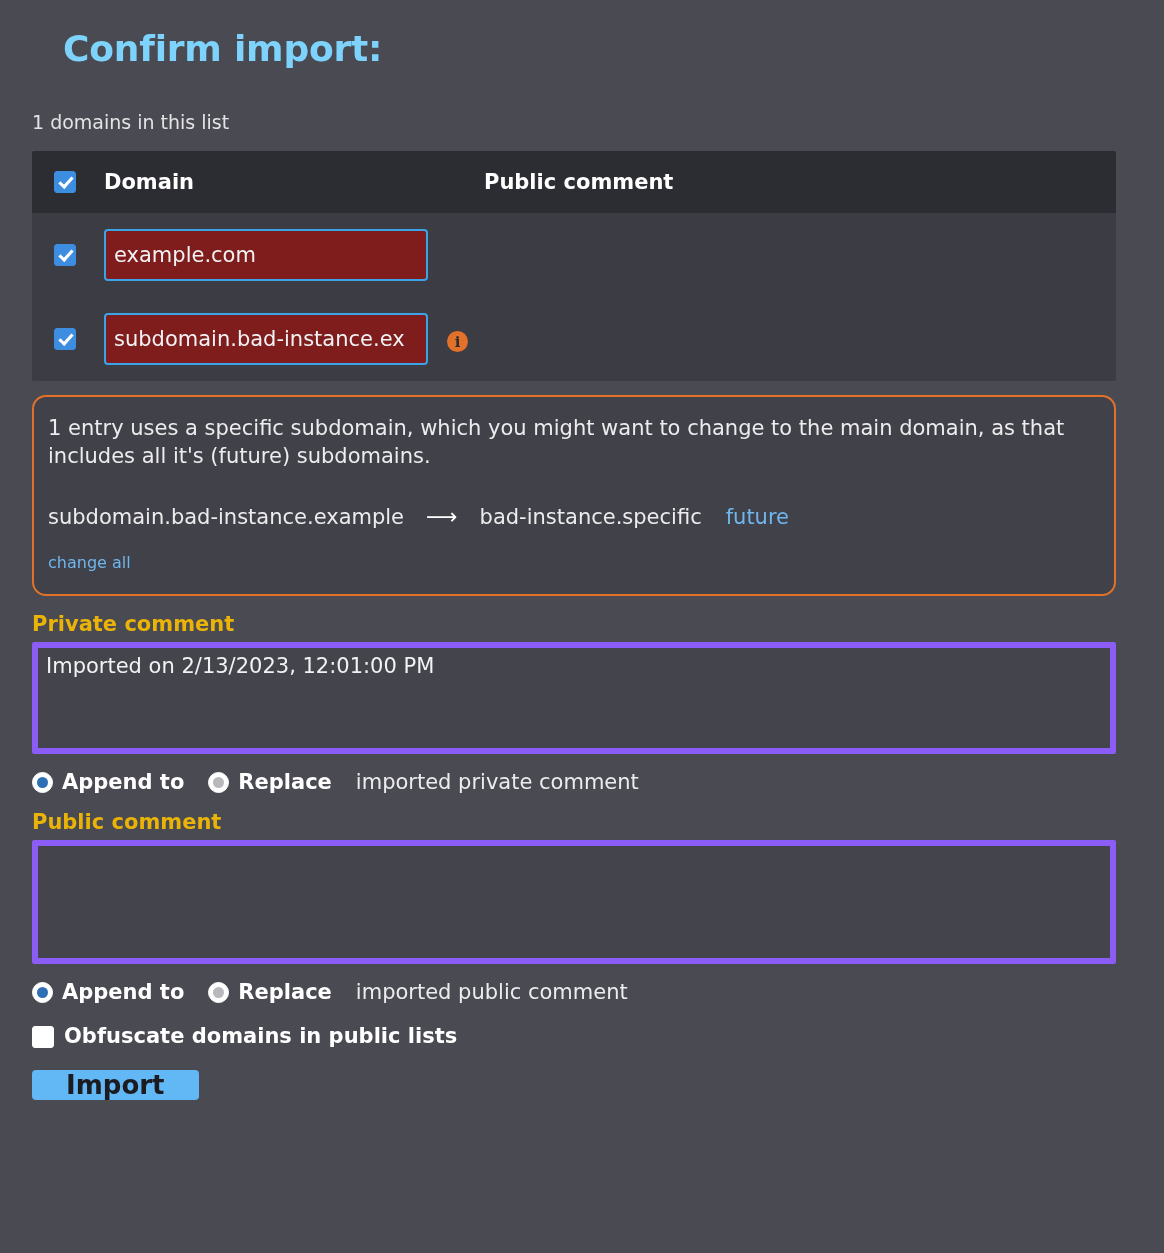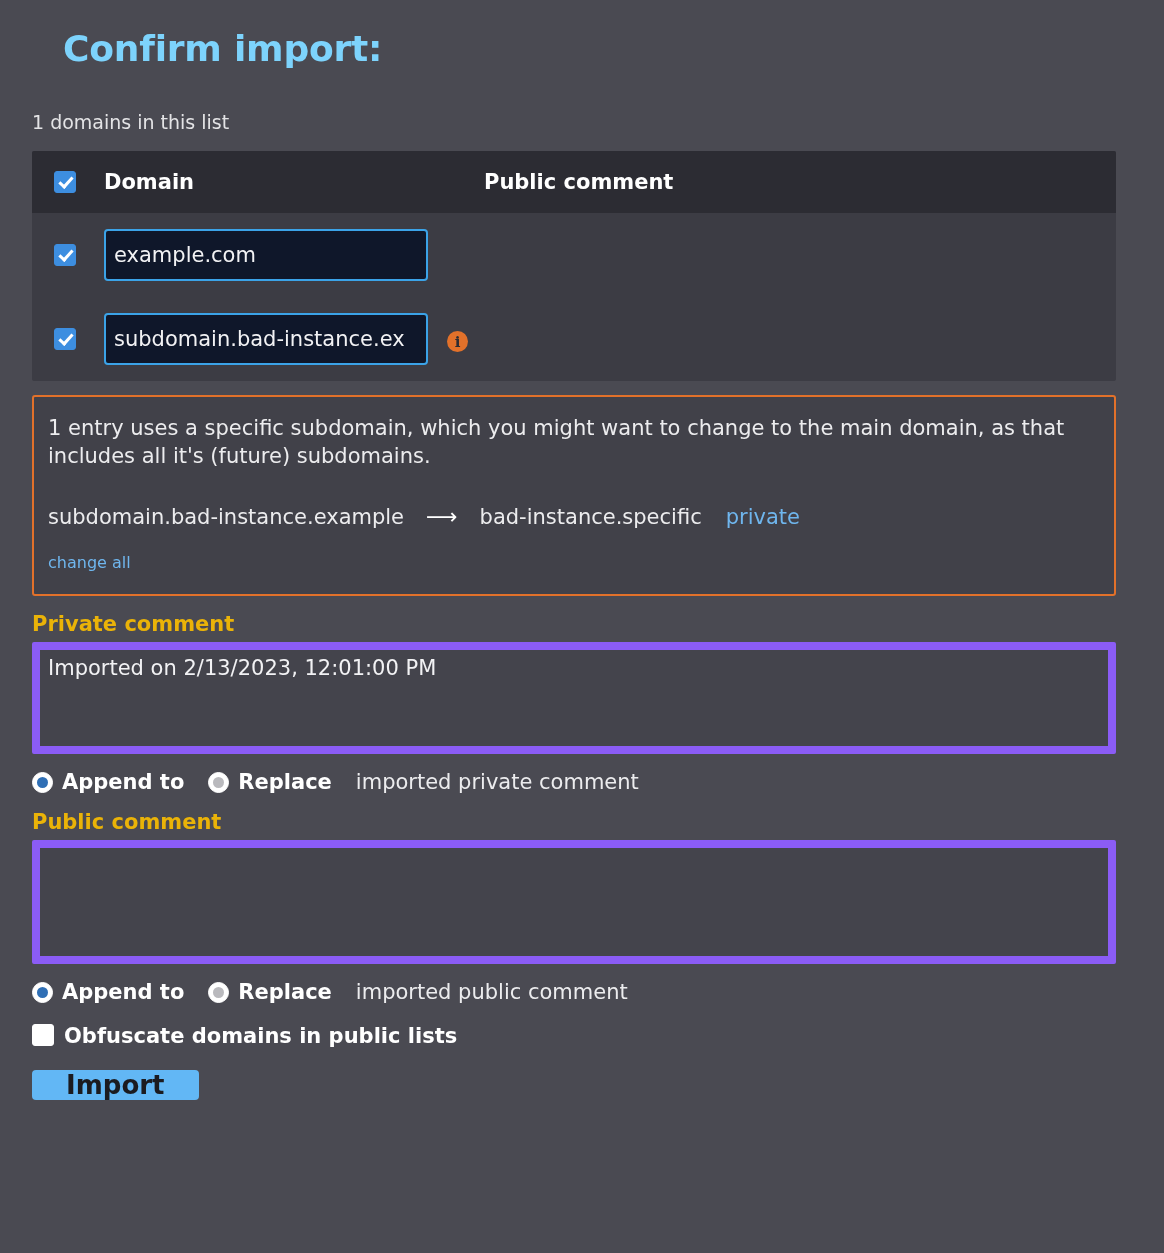--- a/index.html
+++ b/index.html
@@ -83,21 +83,21 @@
     align-items: center;
     height: 84px;
     padding-left: 22px;
   }
   .td-check { width: 50px; display:flex; align-items:center; }
   .td-domain { width: 380px; position: relative; }
   .dom-input {
     width: 324px;
     height: 52px;
     box-sizing: border-box;
-    background: #0f172a;
+    background: #7f1d1d;
     border: 2px solid #3ba3e8;
     border-radius: 4px;
     color: #f2f2f4;
     font-size: 21px;
     padding: 0 8px;
     font-family: "DejaVu Sans", sans-serif;
     outline: none;
   }
   .info-icon {
     display: inline-flex;
@@ -143,21 +143,21 @@
   .cb.unchecked {
     background: #ffffff;
     border: 1px solid #ffffff;
   }
   
   .warnbox {
     margin-top: 14px;
     width: 1084px;
     box-sizing: border-box;
     border: 2px solid #e2712a;
-    border-radius: 3px;
+    border-radius: 14px;
     background: #414149;
     padding: 18px 14px 22px 14px;
   }
   .warn-text {
     font-size: 21px;
     line-height: 1.32;
     color: #ececee;
   }
   .warn-map {
     margin-top: 34px;
@@ -188,21 +188,21 @@
     font-weight: bold;
     color: #eab308;
     margin-top: 16px;
     margin-bottom: 6px;
   }
   textarea.comment {
     display: block;
     width: 1084px;
     box-sizing: border-box;
     background: #44444c;
-    border: 8px solid #8b5cf6;
+    border: 6px solid #8b5cf6;
     border-radius: 2px;
     color: #f2f2f4;
     font-size: 21px;
     font-family: "DejaVu Sans", sans-serif;
     padding: 6px 8px;
     resize: none;
     outline: none;
   }
   textarea#privateComment { height: 112px; }
   textarea#publicComment { height: 124px; }
@@ -251,21 +251,21 @@
     font-weight: bold;
     color: #ffffff;
     margin-right: 24px;
   }
   .radio-suffix {
     color: #ececee;
   }
   
   .obf-row {
     display: flex;
-    align-items: flex-start;
+    align-items: flex-end;
     margin-top: 20px;
     font-size: 21px;
   }
   .obf-label {
     font-weight: bold;
     color: #ffffff;
     margin-left: 10px;
   }
   
   .import-btn {
@@ -322,21 +322,21 @@
       <div></div>
     </div>
   </div>
 
   <div class="warnbox">
     <div class="warn-text">1 entry uses a specific subdomain, which you might want to change to the main domain, as that includes all it's (future) subdomains.</div>
     <div class="warn-map">
       <span>subdomain.bad-instance.example</span>
       <span class="warn-arrow">⟶</span>
       <span>bad-instance.specific</span>
-      <span class="link">private</span>
+      <span class="link">future</span>
     </div>
     <div class="change-all">
       <span class="link">change all</span>
     </div>
   </div>
 
   <div class="field-label">Private comment</div>
   <textarea id="privateComment" class="comment" placeholder="" style="">Imported on 2/13/2023, 12:01:00 PM</textarea>
 
   <div class="radio-row">

